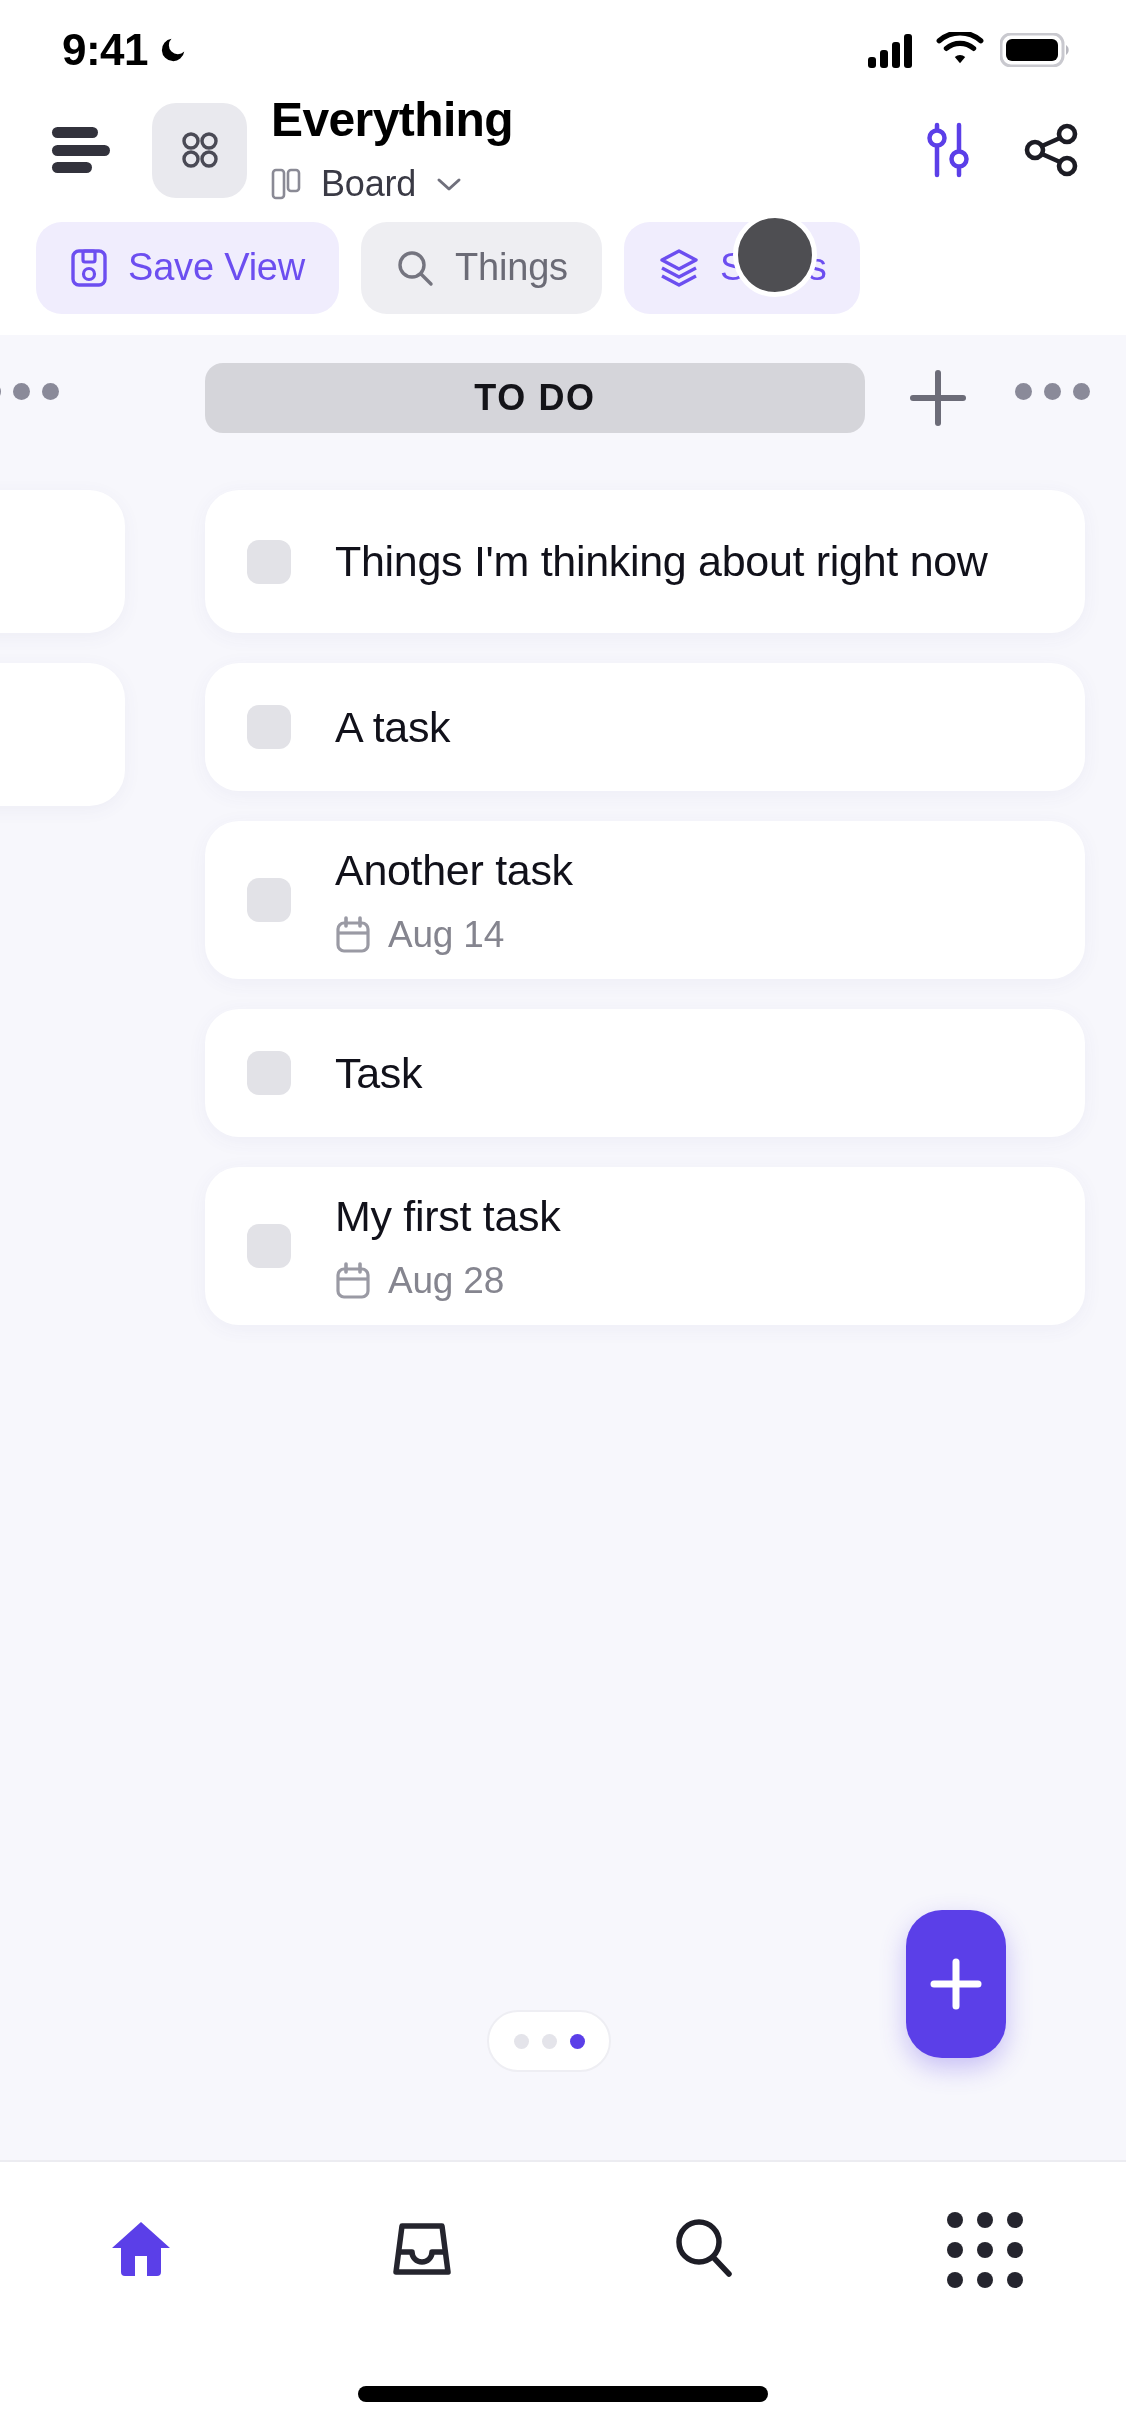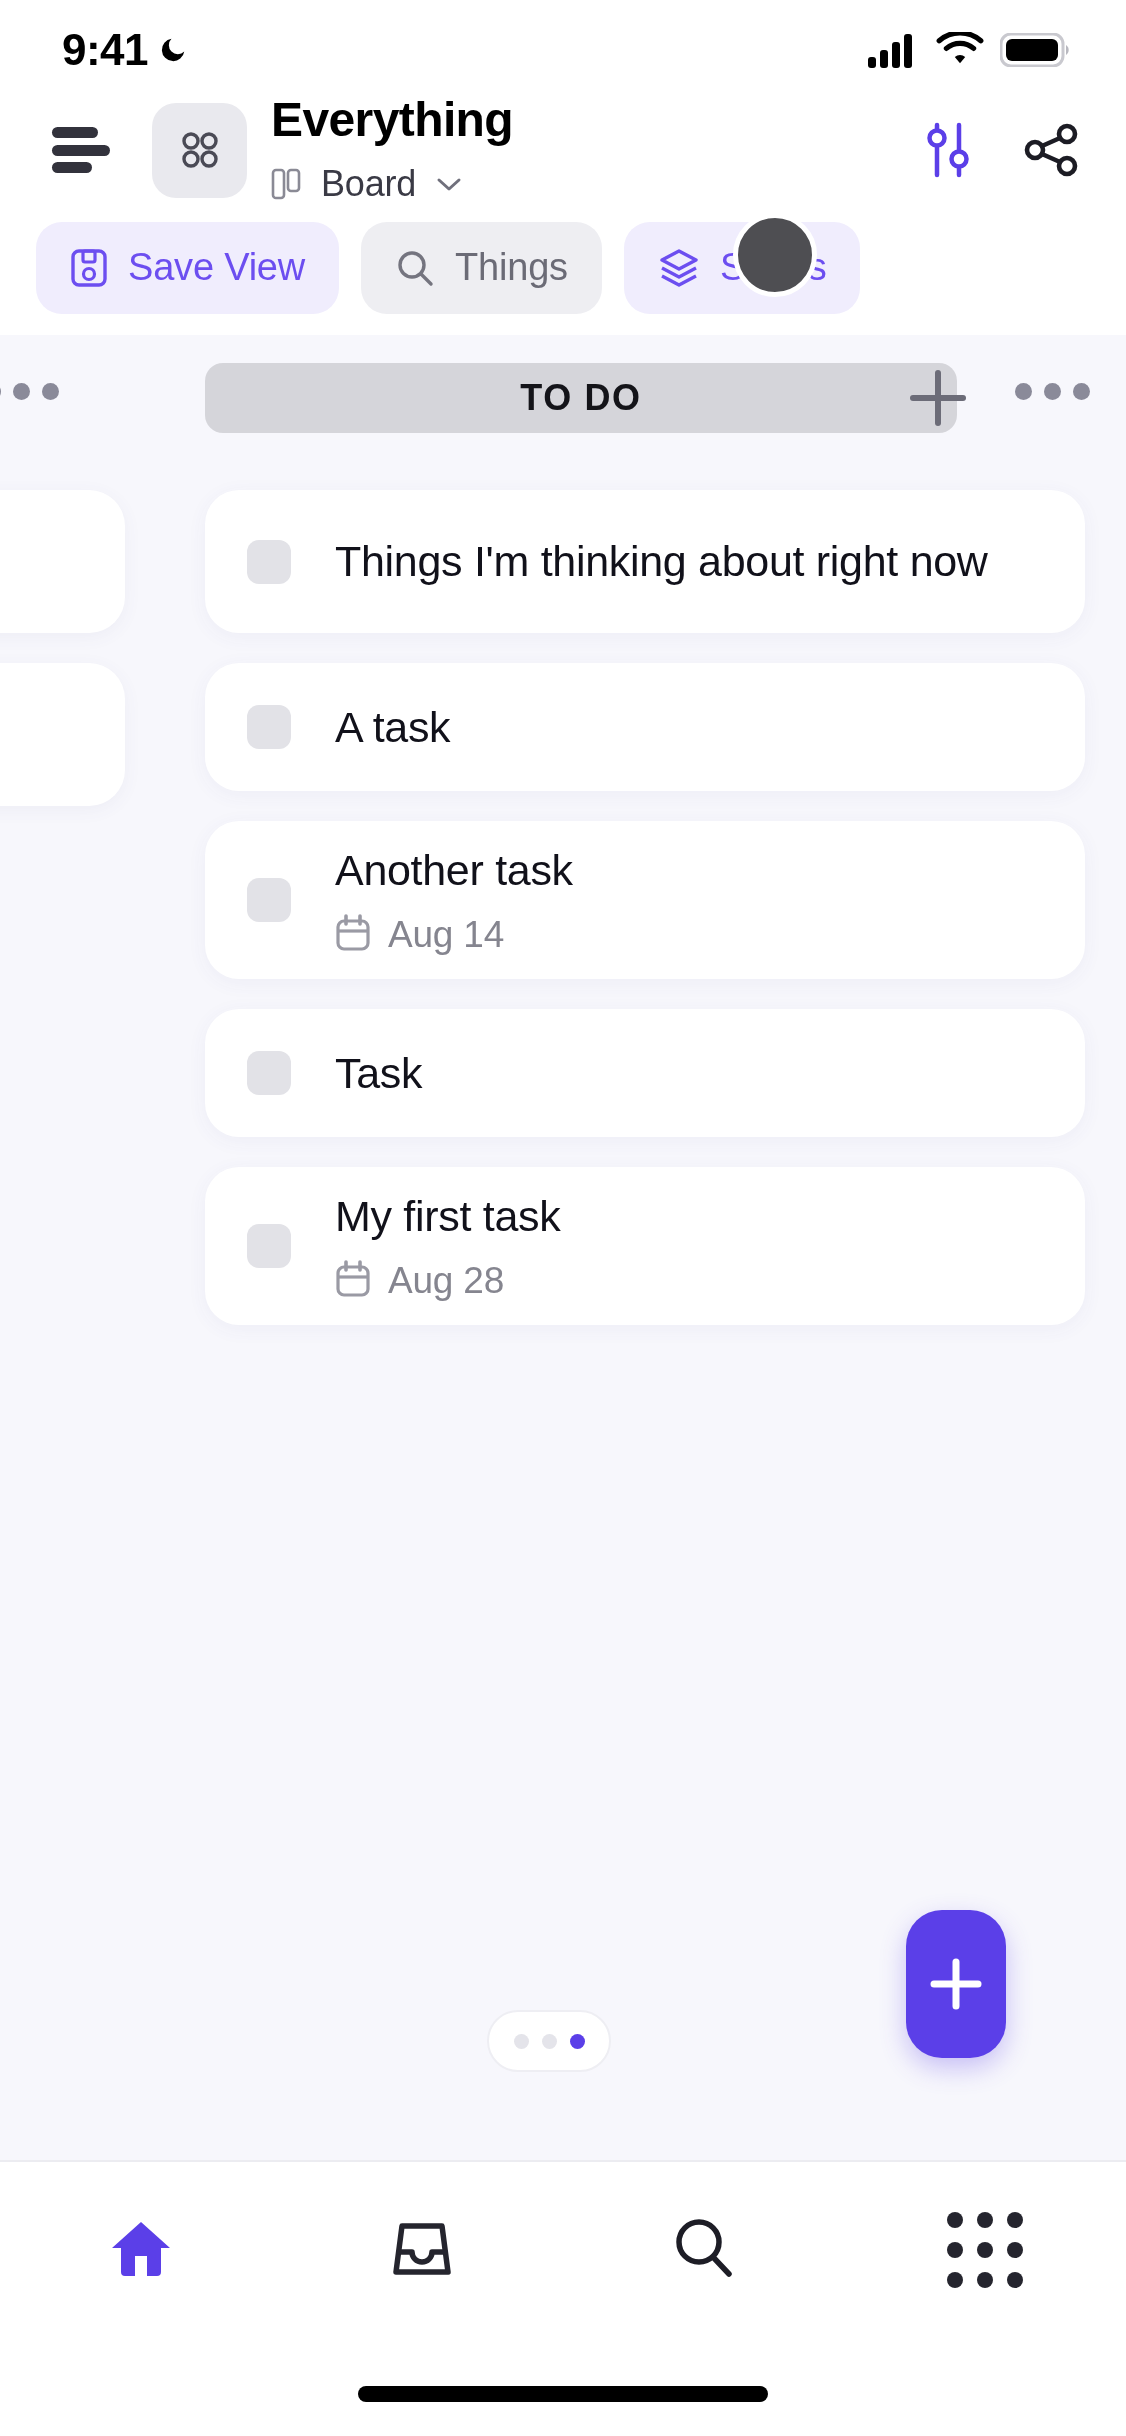--- a/index.html
+++ b/index.html
@@ -75,21 +75,21 @@
   }
   .colhead {
     position:absolute; top:0; left:0; width:100%; height:125px;
     display:flex; align-items:center;
   }
   .dots3 { display:flex; gap:12px; align-items:center; }
   .dots3 span { width:17px; height:17px; border-radius:50%; background:#8a8a99; display:block; }
   .dots-left { position:absolute; left:-16px; top:48px; }
   .dots-right { position:absolute; right:36px; top:48px; }
   .col-pill {
-    position:absolute; left:205px; top:28px; width:752px; height:70px;
+    position:absolute; left:205px; top:28px; width:660px; height:70px;
     background:#d5d5da; border-radius:18px;
     display:flex; align-items:center; justify-content:center;
   }
   .col-pill span { font-size:36px; font-weight:600; color:#141419; letter-spacing:1.6px; }
   .plus-btn { position:absolute; left:905px; top:30px; width:66px; height:66px; }
 
   
   .ghostcol { position:absolute; left:-130px; top:155px; width:255px; }
   .ghostcard { width:255px; background:#ffffff; border-radius:36px; box-shadow:0 4px 18px rgba(80,80,140,.06); }
 
@@ -98,21 +98,21 @@
     background:#ffffff; border-radius:34px; margin-bottom:30px;
     display:flex; align-items:center; gap:0; padding:0 42px;
     box-shadow:0 4px 20px rgba(80,80,140,.055);
   }
   .card-check {
     width:44px; height:44px; border-radius:12px; background:#e2e2e7;
     flex:0 0 auto; margin-right:44px;
   }
   .card-body { display:flex; flex-direction:column; justify-content:center; }
   .card-title { font-size:43px; color:#11111a; line-height:1.22; letter-spacing:-0.3px; }
-  .card-meta { display:flex; align-items:flex-start; gap:17px; margin-top:18px; }
+  .card-meta { display:flex; align-items:center; gap:17px; margin-top:18px; }
   .card-date { font-size:37px; color:#85858f; letter-spacing:-0.2px; }
 
   
   .fab {
     position:absolute; left:906px; top:1910px; width:100px; height:148px;
     background:#5b3fe8; border-radius:36px;
     display:flex; align-items:center; justify-content:center;
     box-shadow:0 10px 26px rgba(91,63,232,.30);
   }
   .pagedots {

